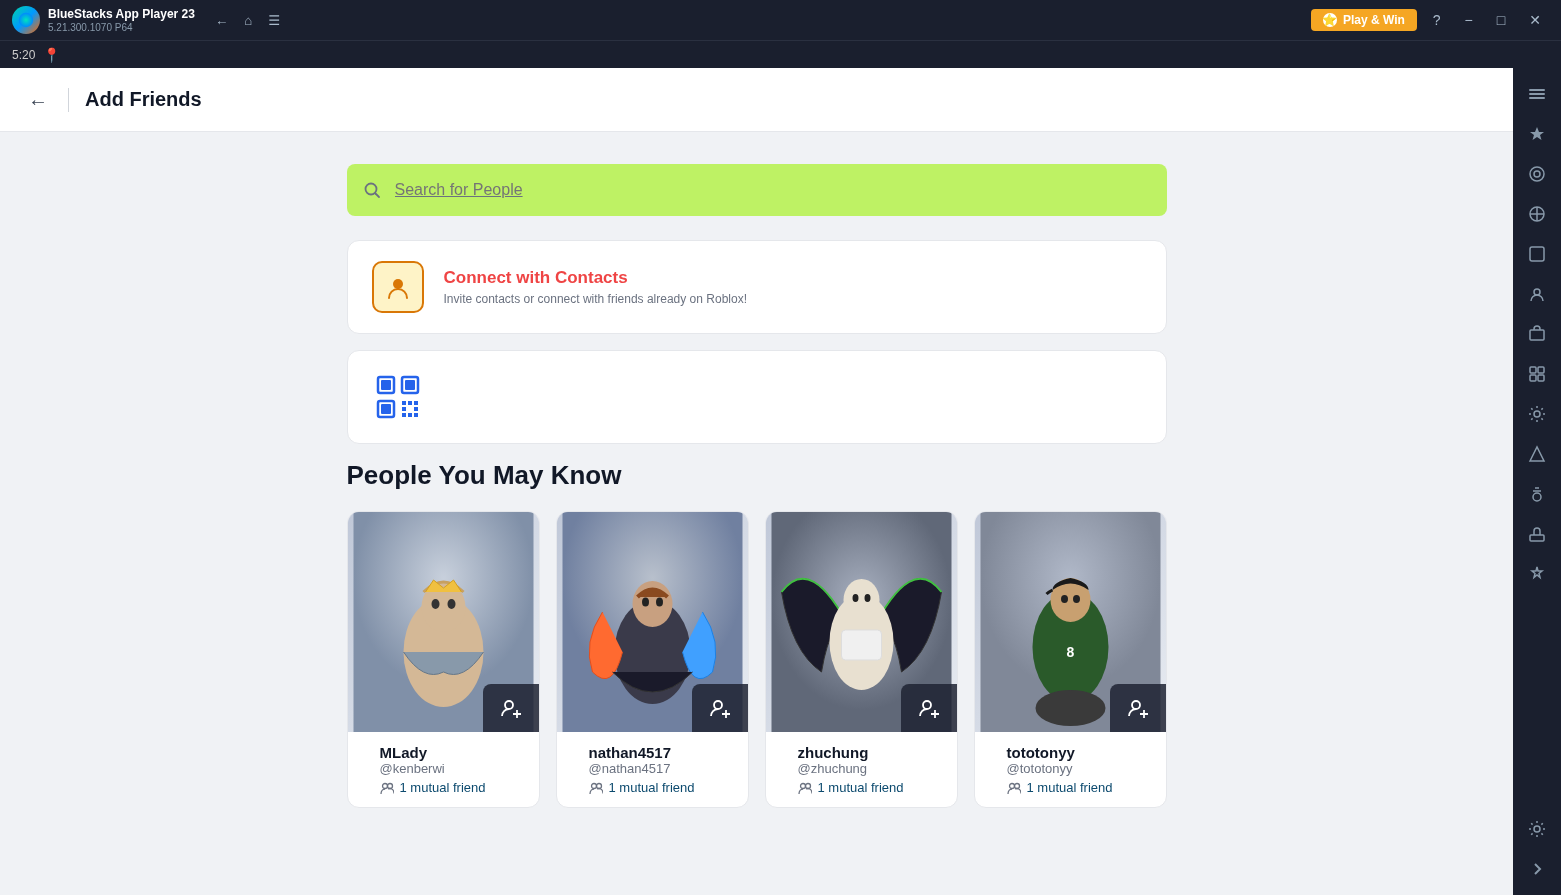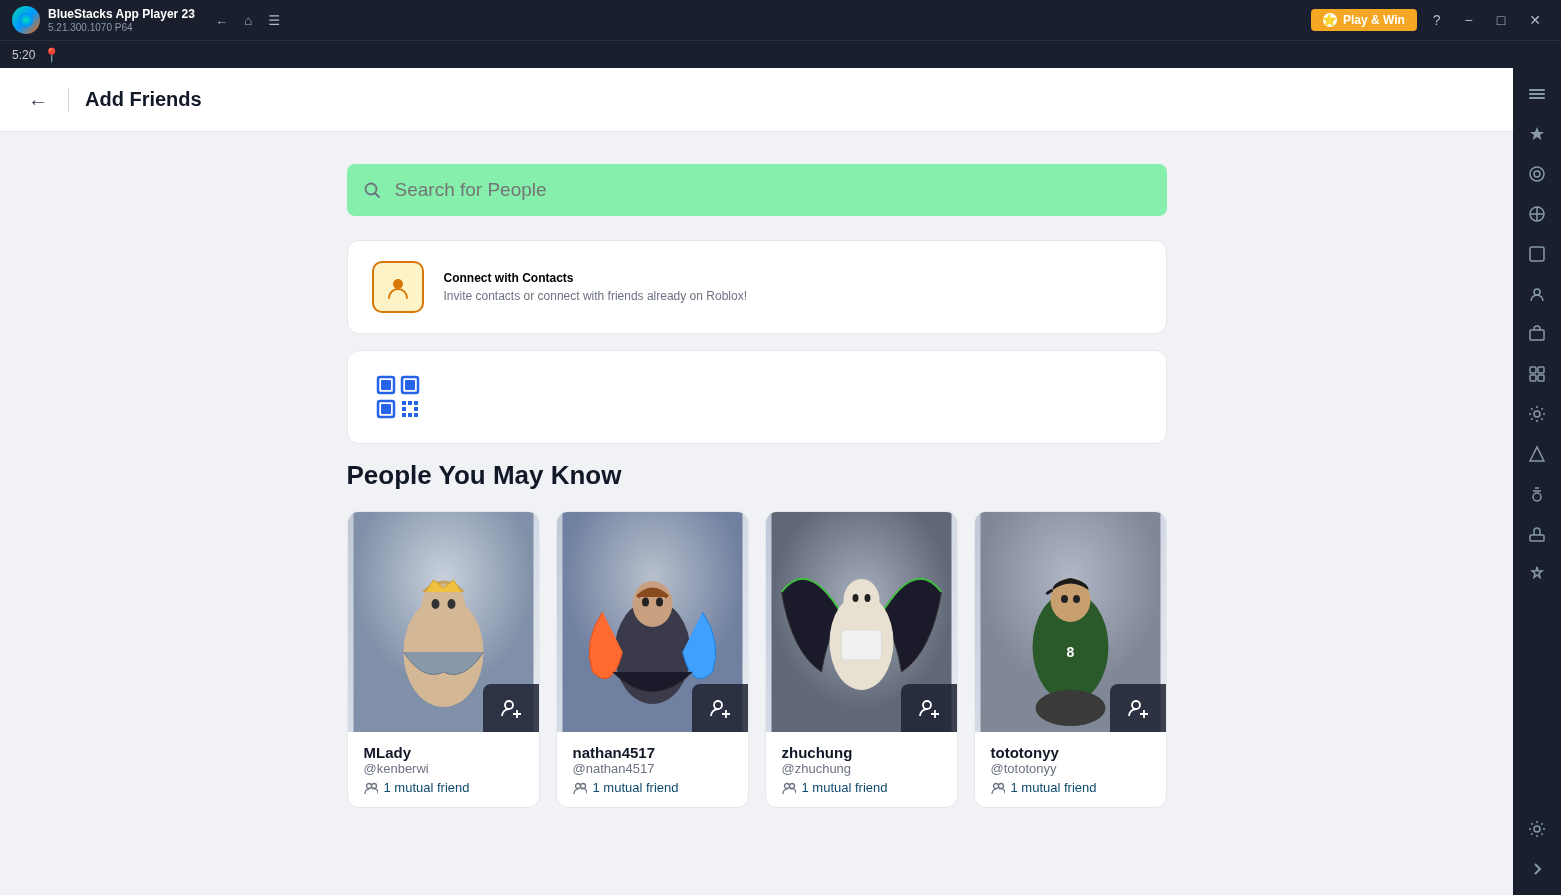--- a/index.html
+++ b/index.html
@@ -89,28 +89,29 @@
       margin: 0 auto;
     }
 
     
     .search-container {
       margin-bottom: 24px;
     }
     .search-bar {
       width: 100%;
       height: 52px;
-      background: #86efac;
+      background: #bef264;
       border: none;
       border-radius: 8px;
       padding: 0 20px 0 48px;
-      font-size: 19px;
+      font-size: 16px;
       color: #6b7280;
       outline: none;
       cursor: text;
+      text-decoration: underline;
     }
     .search-wrapper {
       position: relative;
     }
     .search-icon-wrapper {
       position: absolute;
       left: 16px;
       top: 50%;
       transform: translateY(-50%);
       color: #6b7280;
@@ -137,21 +138,21 @@
       display: flex; align-items: center; justify-content: center;
       flex-shrink: 0;
       border: 2px solid #d97706;
       position: relative;
     }
     .card-icon-qr {
       width: 52px; height: 52px;
       display: flex; align-items: center; justify-content: center;
       flex-shrink: 0;
     }
-    .card-text h3 { font-size: 12px; font-weight: 700; color: #000000; margin-bottom: 4px; }
+    .card-text h3 { font-size: 17px; font-weight: 700; color: #ef4444; margin-bottom: 4px; }
     .card-text p { font-size: 12px; color: #6b7280; }
 
     
     .section-title {
       font-size: 26px;
       font-weight: 700;
       color: #111827;
       margin-bottom: 20px;
       margin-top: 8px;
     }
@@ -180,21 +181,21 @@
       position: absolute;
       bottom: 0; right: 0;
       background: rgba(30,35,50,0.85);
       border: none;
       border-radius: 8px 0 0 0;
       width: 56px; height: 48px;
       display: flex; align-items: center; justify-content: center;
       cursor: pointer;
       color: #fff;
     }
-    .person-info { padding: 12px 16px; }
+    .person-info { padding: 12px 32px; }
     .person-name { font-size: 15px; font-weight: 700; color: #111827; }
     .person-handle { font-size: 13px; color: #6b7280; margin-bottom: 4px; }
     .person-mutual { font-size: 13px; color: #0c4a6e; display: flex; align-items: center; gap: 6px; }
 
     
     .right-sidebar {
       width: 48px;
       background: #1a1f2e;
       display: flex;
       flex-direction: column;

